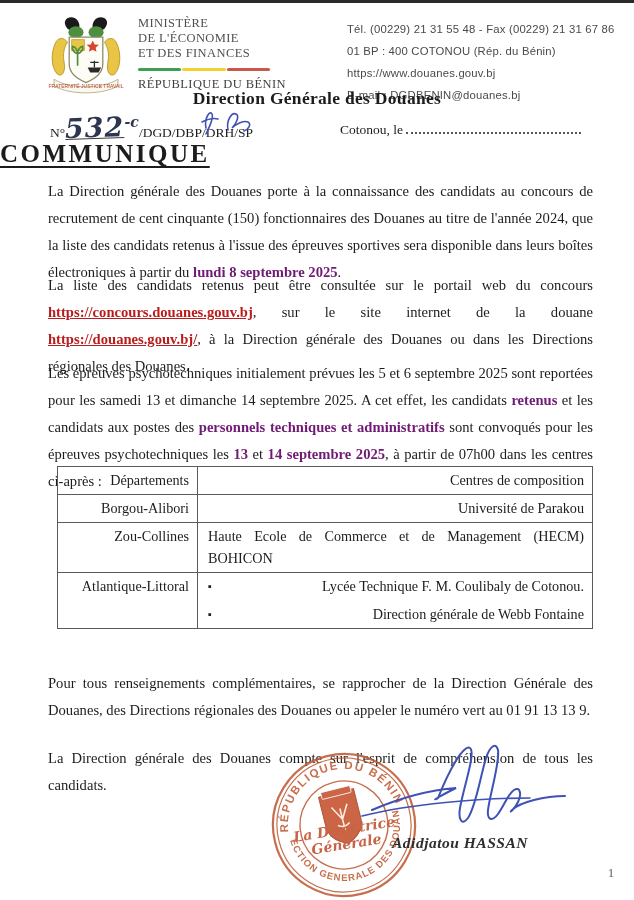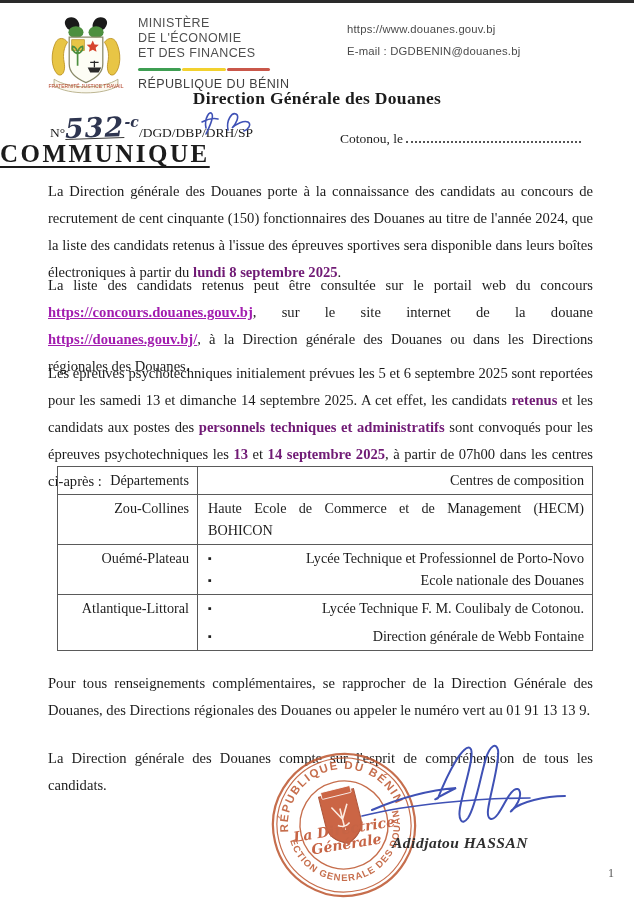--- a/index.html
+++ b/index.html
@@ -4,55 +4,55 @@
 <style>
   * { margin:0; padding:0; box-sizing:border-box; }
   html,body { width:634px; height:900px; background:#fff; overflow:hidden;
               font-family:"Liberation Serif", serif; color:#1c1c1c; }
   .page { position:relative; width:634px; height:900px; background:#fff; }
   .top-edge { position:absolute; top:0; left:0; width:634px; height:3px; background:#2a2a2a; }
 
   
   .header { position:absolute; top:8px; left:0; width:634px; }
   .coat { position:absolute; left:44px; top:4px; width:84px; height:84px; }
-  .ministry { position:absolute; left:138px; top:8px; font-family:Liberation Sans, sans-serif; }
+  .ministry { position:absolute; left:138px; top:8px; font-family:Liberation Serif, serif; }
   .ministry-line { font-size:12.5px; line-height:15px; color:#4f4f4f; letter-spacing:.4px; }
   .tricolor { display:flex; width:132px; height:3px; margin:7px 0 6px 0; }
   .tricolor span { height:3px; border-radius:2px; }
   .tri-green { width:44px; background:#3e9e52; }
   .tri-yellow { width:44px; background:#f2d12e; margin:0 1px; }
   .tri-red { width:44px; background:#c9574a; }
   .republic { font-size:12.5px; color:#3f3f3f; letter-spacing:.4px; }
   .contact { position:absolute; left:347px; top:10px; font-family:"Liberation Sans", sans-serif;
              font-size:11.3px; color:#4a4a4a; line-height:22px; letter-spacing:.2px; }
   .direction-title { position:absolute; top:88px; left:0; width:634px; text-align:center;
                      font-size:17.5px; font-weight:bold; letter-spacing:.3px; }
 
   
   .ref-line { position:absolute; top:108px; left:0; width:634px; height:40px; }
   .ref-left { position:absolute; left:50px; top:10px; font-size:13.5px; }
   .hand { font-family:"DejaVu Serif", serif; font-style:italic; color:#2e3550; }
   .ref-num { font-size:27px; font-weight:bold; letter-spacing:1px; border-bottom:1.5px solid #3a3a3a;
              transform:rotate(-2deg); display:inline-block; line-height:20px; }
   .ref-sup { font-size:14px; position:relative; top:-10px; font-weight:bold; }
   .paraph { position:absolute; left:148px; top:-12px; }
-  .cotonou { position:absolute; left:340px; top:14px; font-size:13.5px;margin-top:9px; }
+  .cotonou { position:absolute; left:340px; top:14px; font-size:13.5px; }
   .dotline { display:inline-block; width:175px; border-bottom:2px dotted #555; height:12px; }
 
   
   .communique { position:absolute; top:140px; left:0; width:634px; 
                 font-size:25px; font-weight:bold; letter-spacing:2.5px;
                 text-decoration:underline; text-underline-offset:4px; }
 
   
   .body-text { position:absolute; left:48px; width:545px; font-size:14.6px;
                line-height:27px; text-align:justify; }
   .p1 { top:178px; } .p2 { top:272px; } .p3 { top:360px; }
   .p4 { top:670px; } .p5 { top:745px; }
-  .doc-link { color:#a21caf; font-weight:bold; text-decoration:underline; cursor:pointer; }
+  .doc-link { color:#b91c1c; font-weight:bold; text-decoration:underline; cursor:pointer; }
   b, strong { font-weight:bold; color:#701a75; }
 
   
   table.centers { position:absolute; left:57px; top:466px; width:536px;
                   border-collapse:collapse; font-size:14.2px; }
   table.centers td, table.centers th { border:1px solid #5a5a5a; padding:2px 8px 3px 10px;
                   text-align:right; vertical-align:top; font-weight:normal; line-height:22px; }
   table.centers td.dept { width:140px; }
   table.centers td.just { text-align:justify; }
   .bullet-item { position:relative; padding-left:13px; }
@@ -103,20 +103,22 @@
       <div class="ministry-line">ET DES FINANCES</div>
       <div class="tricolor">
         <span class="tri-green"></span>
           <span class="tri-yellow"></span>
           <span class="tri-red"></span>
       </div>
       <div class="republic">RÉPUBLIQUE DU BÉNIN</div>
     </div>
 
     <div class="contact">
+      <div>Tél. (00229) 21 31 55 48 - Fax (00229) 21 31 67 86</div>
+      <div>01 BP : 400 COTONOU (Rép. du Bénin)</div>
       <div>https://www.douanes.gouv.bj</div>
       <div>E-mail : DGDBENIN@douanes.bj</div>
     </div>
   </div>
 
   <div class="direction-title">Direction Générale des Douanes</div>
 
   <div class="ref-line">
     <div class="ref-left">
       <span>N°</span><span class="hand ref-num">532</span><span class="hand ref-sup">-c</span><span>/DGD/DBP/DRH/SP</span>
@@ -139,29 +141,26 @@
 
   <p class="body-text p3"><span>Les épreuves psychotechniques initialement prévues les 5 et 6 septembre 2025 sont reportées pour les samedi 13 et dimanche 14 septembre 2025. A cet effet, les candidats </span><strong>retenus</strong><span> et les candidats aux postes des </span><strong>personnels techniques et administratifs</strong><span> sont convoqués pour les épreuves psychotechniques les </span><strong>13</strong><span> et </span><strong>14 septembre 2025</strong><span>, à partir de 07h00 dans les centres ci-après :</span></p>
 
   <table class="centers">
     <tbody>
         <tr>
       <td class="dept">Départements</td>
       <td>Centres de composition</td>
     </tr>
     <tr>
+      <td class="dept">Borgou-Alibori</td>
+      <td>Université de Parakou</td>
+    </tr>
+    <tr>
       <td class="dept">Zou-Collines</td>
       <td class="just">Haute Ecole de Commerce et de Management (HECM) BOHICON</td>
-    </tr>
-    <tr>
-      <td class="dept">Ouémé-Plateau</td>
-      <td>
-        <div class="bullet-item">Lycée Technique et Professionnel de Porto-Novo</div>
-        <div class="bullet-item">Ecole nationale des Douanes</div>
-      </td>
     </tr>
     <tr>
       <td class="dept">Atlantique-Littoral</td>
       <td>
         <div class="bullet-item" style="margin-bottom:6px">Lycée Technique F. M. Coulibaly de Cotonou.</div>
         <div class="bullet-item">Direction générale de Webb Fontaine</div>
       </td>
     </tr>
   </tbody>
     </table>

